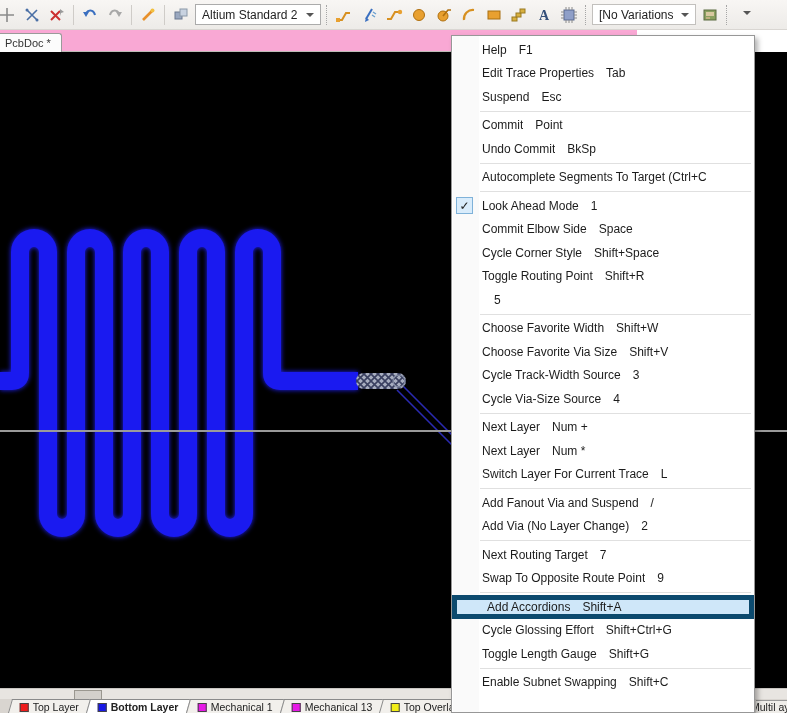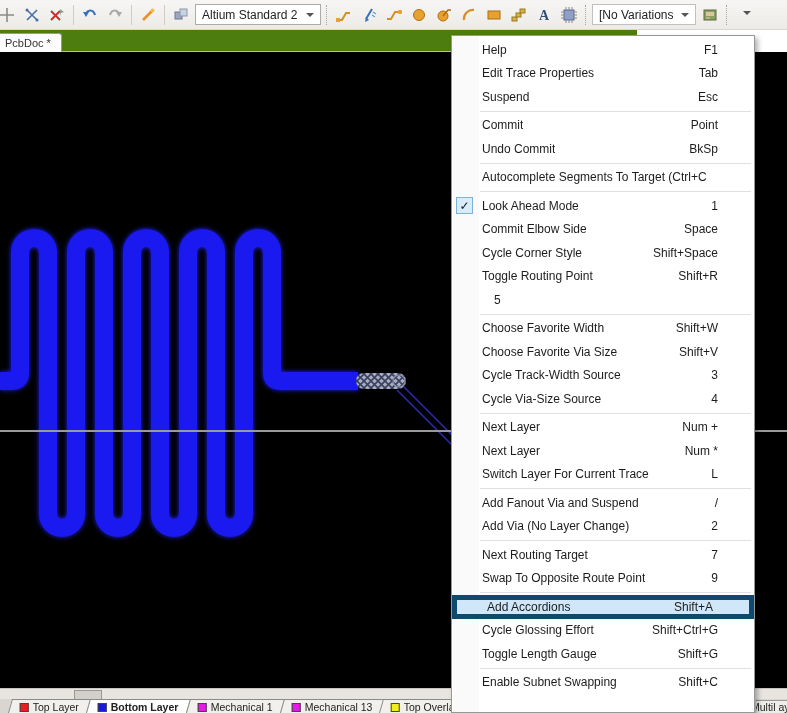--- a/index.html
+++ b/index.html
@@ -19,38 +19,38 @@
   .combo{
     height:21px;background:#fff;border:1px solid #ababab;box-sizing:border-box;
     display:flex;align-items:center;font-size:12px;color:#222;padding:0 6px;flex:0 0 auto;
   }
   .combo .ctext{white-space:nowrap;overflow:hidden}
   .dropArrow{width:0;height:0;border:4px solid transparent;border-top:4px solid #555;margin-left:8px;margin-top:4px;flex:0 0 auto}
   .spacer{flex:1}
   
   .tabbar{
     position:absolute;left:0;top:30px;width:637px;height:22px;box-sizing:border-box;
-    background:#4d7c0f;border-bottom:1px solid #bdbab6;
+    background:#f9a8d4;border-bottom:1px solid #bdbab6;
   }
   .doctab{
     position:absolute;left:-8px;top:3px;height:19px;box-sizing:border-box;
     background:#fcfcfc;border:1px solid #9a9a9a;border-bottom:none;border-top-right-radius:3px;
     padding:0 10px 0 12px;font-size:11px;color:#333;display:flex;align-items:center;
   }
   
   .canvas-svg{position:absolute;left:0;top:52px}
   
   .menu{
     position:absolute;left:451px;top:35px;width:304px;height:678px;box-sizing:border-box;
     background:#fff;border:1px solid #979797;box-shadow:3px 3px 5px rgba(0,0,0,.3);
     padding-top:2px;overflow:hidden;z-index:10;
   }
   .menu::before{content:"";position:absolute;left:1px;top:0;bottom:0;width:26px;background:#fafafa}
   .mi{
-    height:23.5px;display:flex;align-items:center;justify-content:space-between;
+    height:23.5px;display:flex;align-items:center;
     padding:0 36px 0 30px;font-size:12px;color:#1c1c1c;position:relative;box-sizing:border-box;
     white-space:nowrap;
   }
   .mi .lbl{overflow:hidden}
   .mi .sc{margin-left:12px}
   .mi.hl{background:#cfe7f9;border:5px solid #0c4a6e}
   .msep{height:1px;background:#e0e0e0;margin:2px 3px 2px 28px}
   .chk{
     position:absolute;left:4px;top:3px;width:17px;height:17px;box-sizing:border-box;
     background:#d9ecfb;border:1px solid #7fb2d9;display:flex;align-items:center;justify-content:center;

